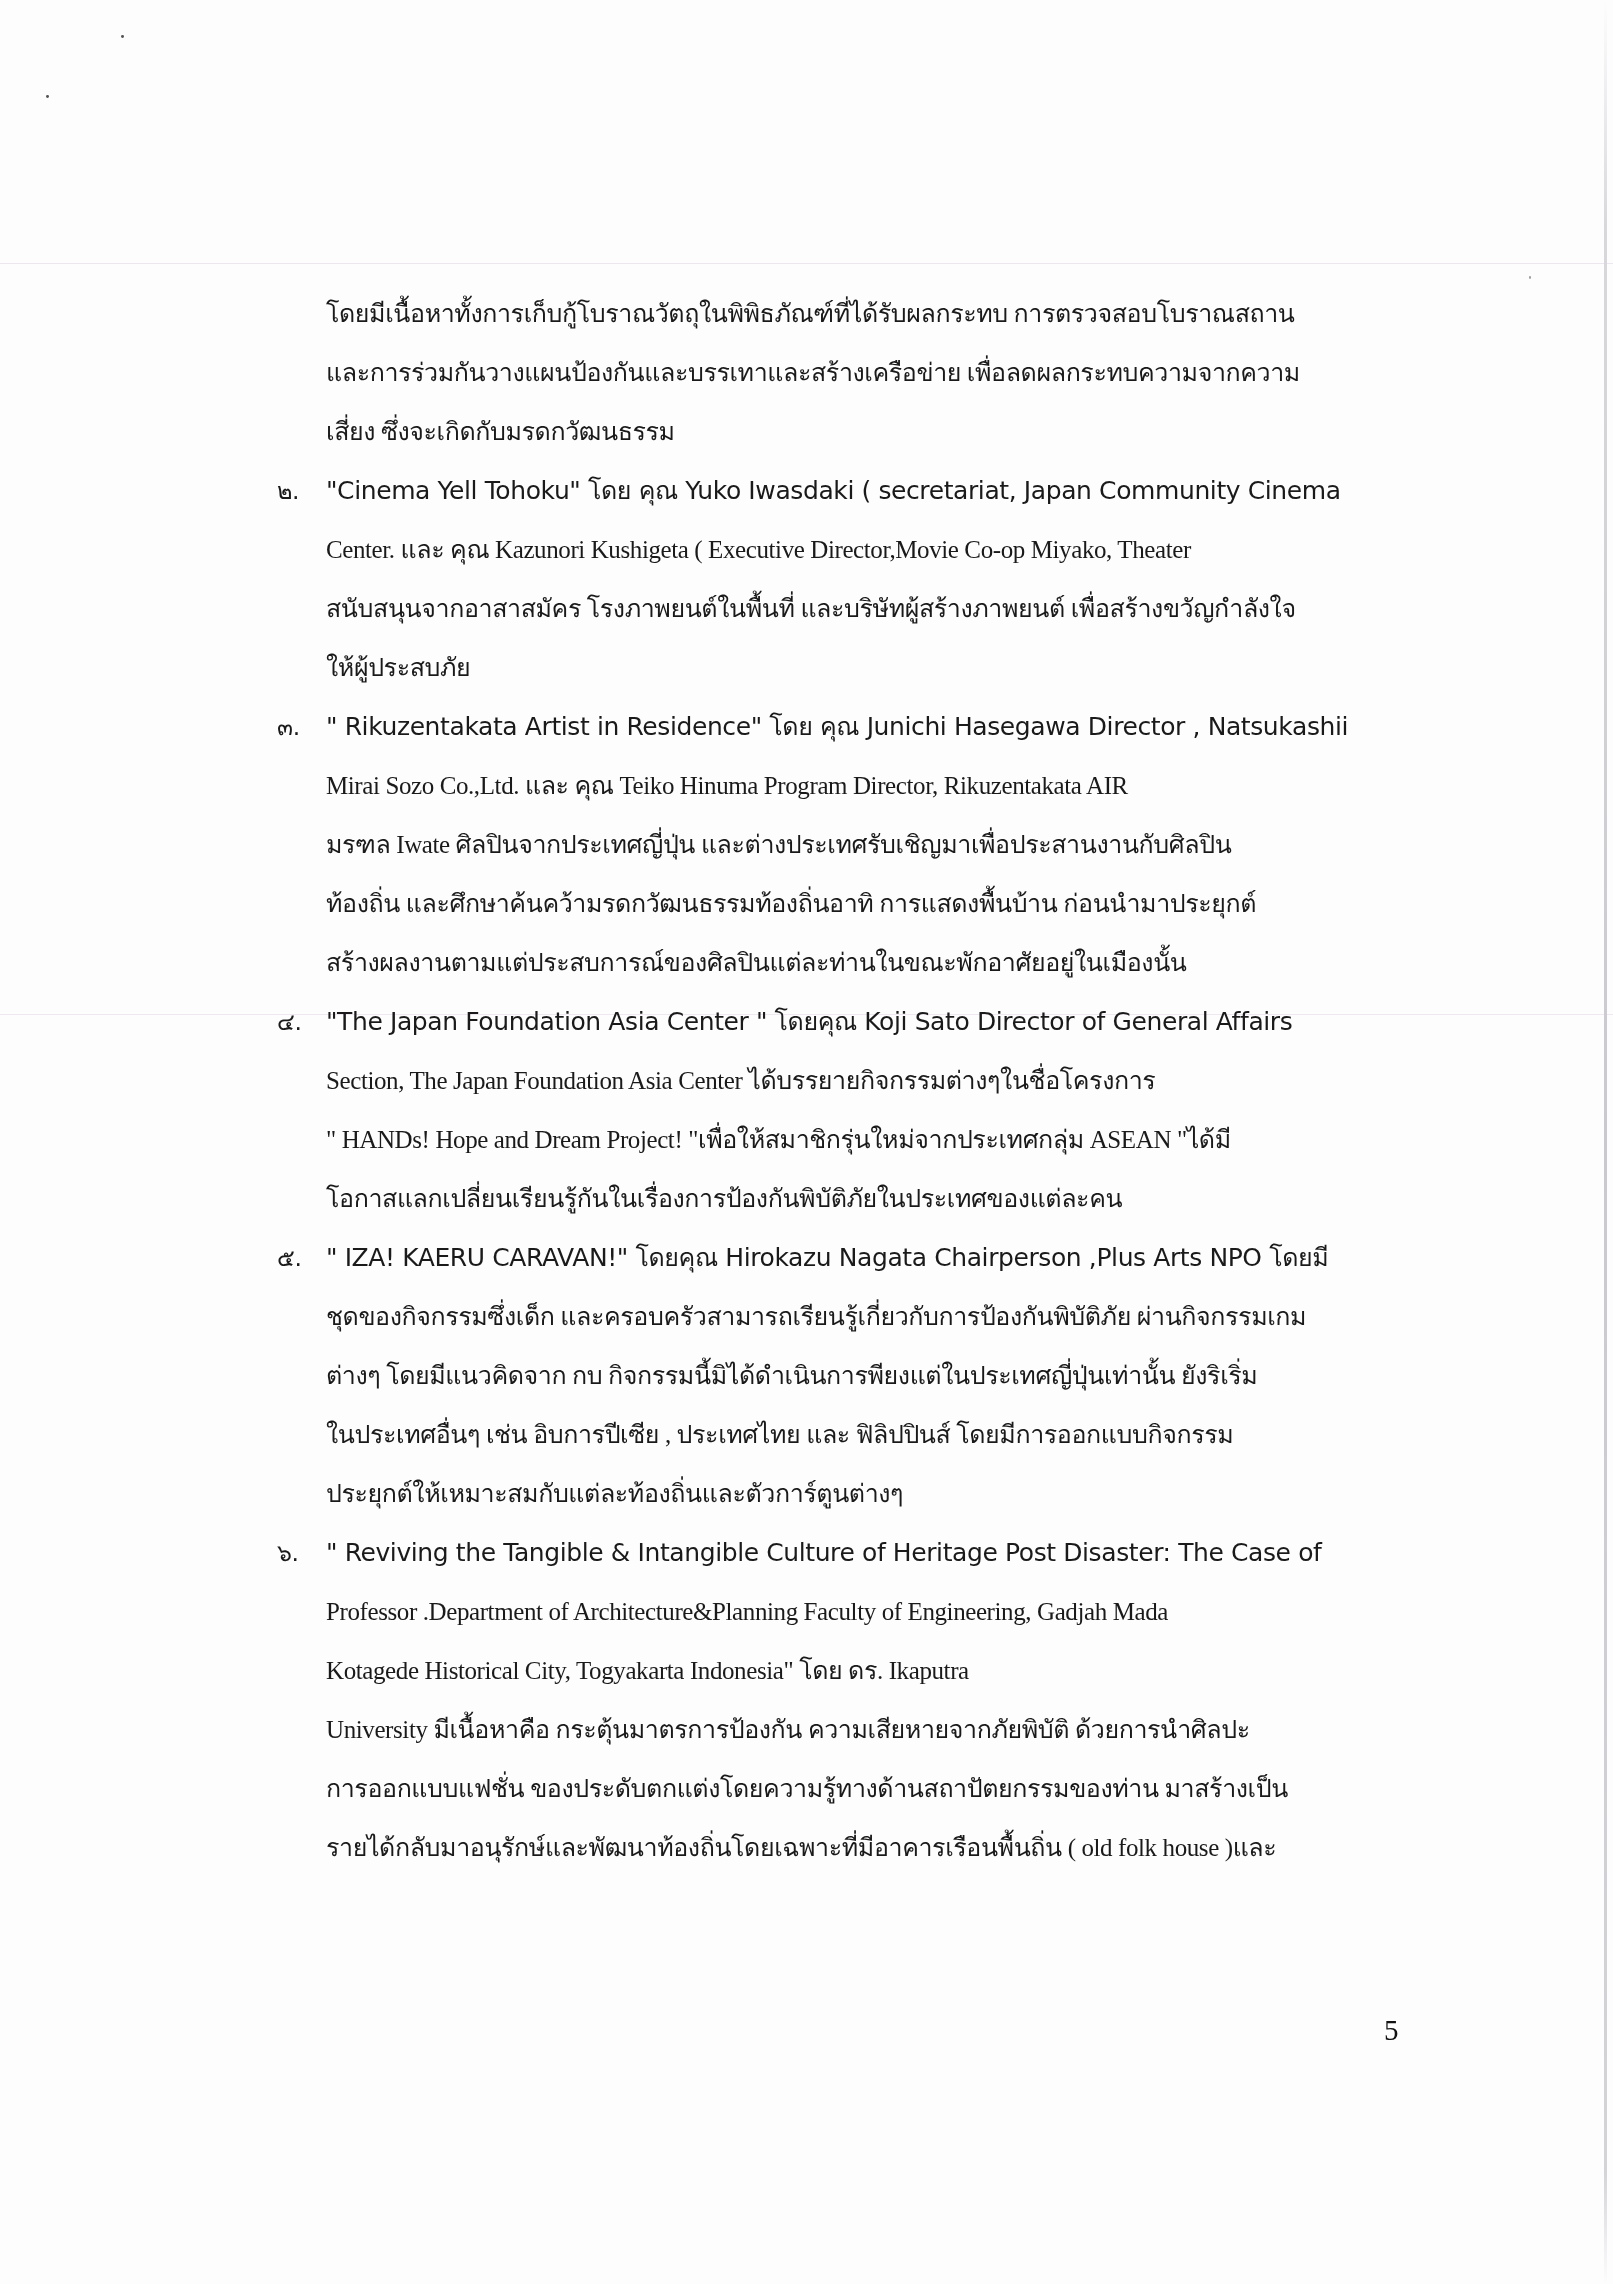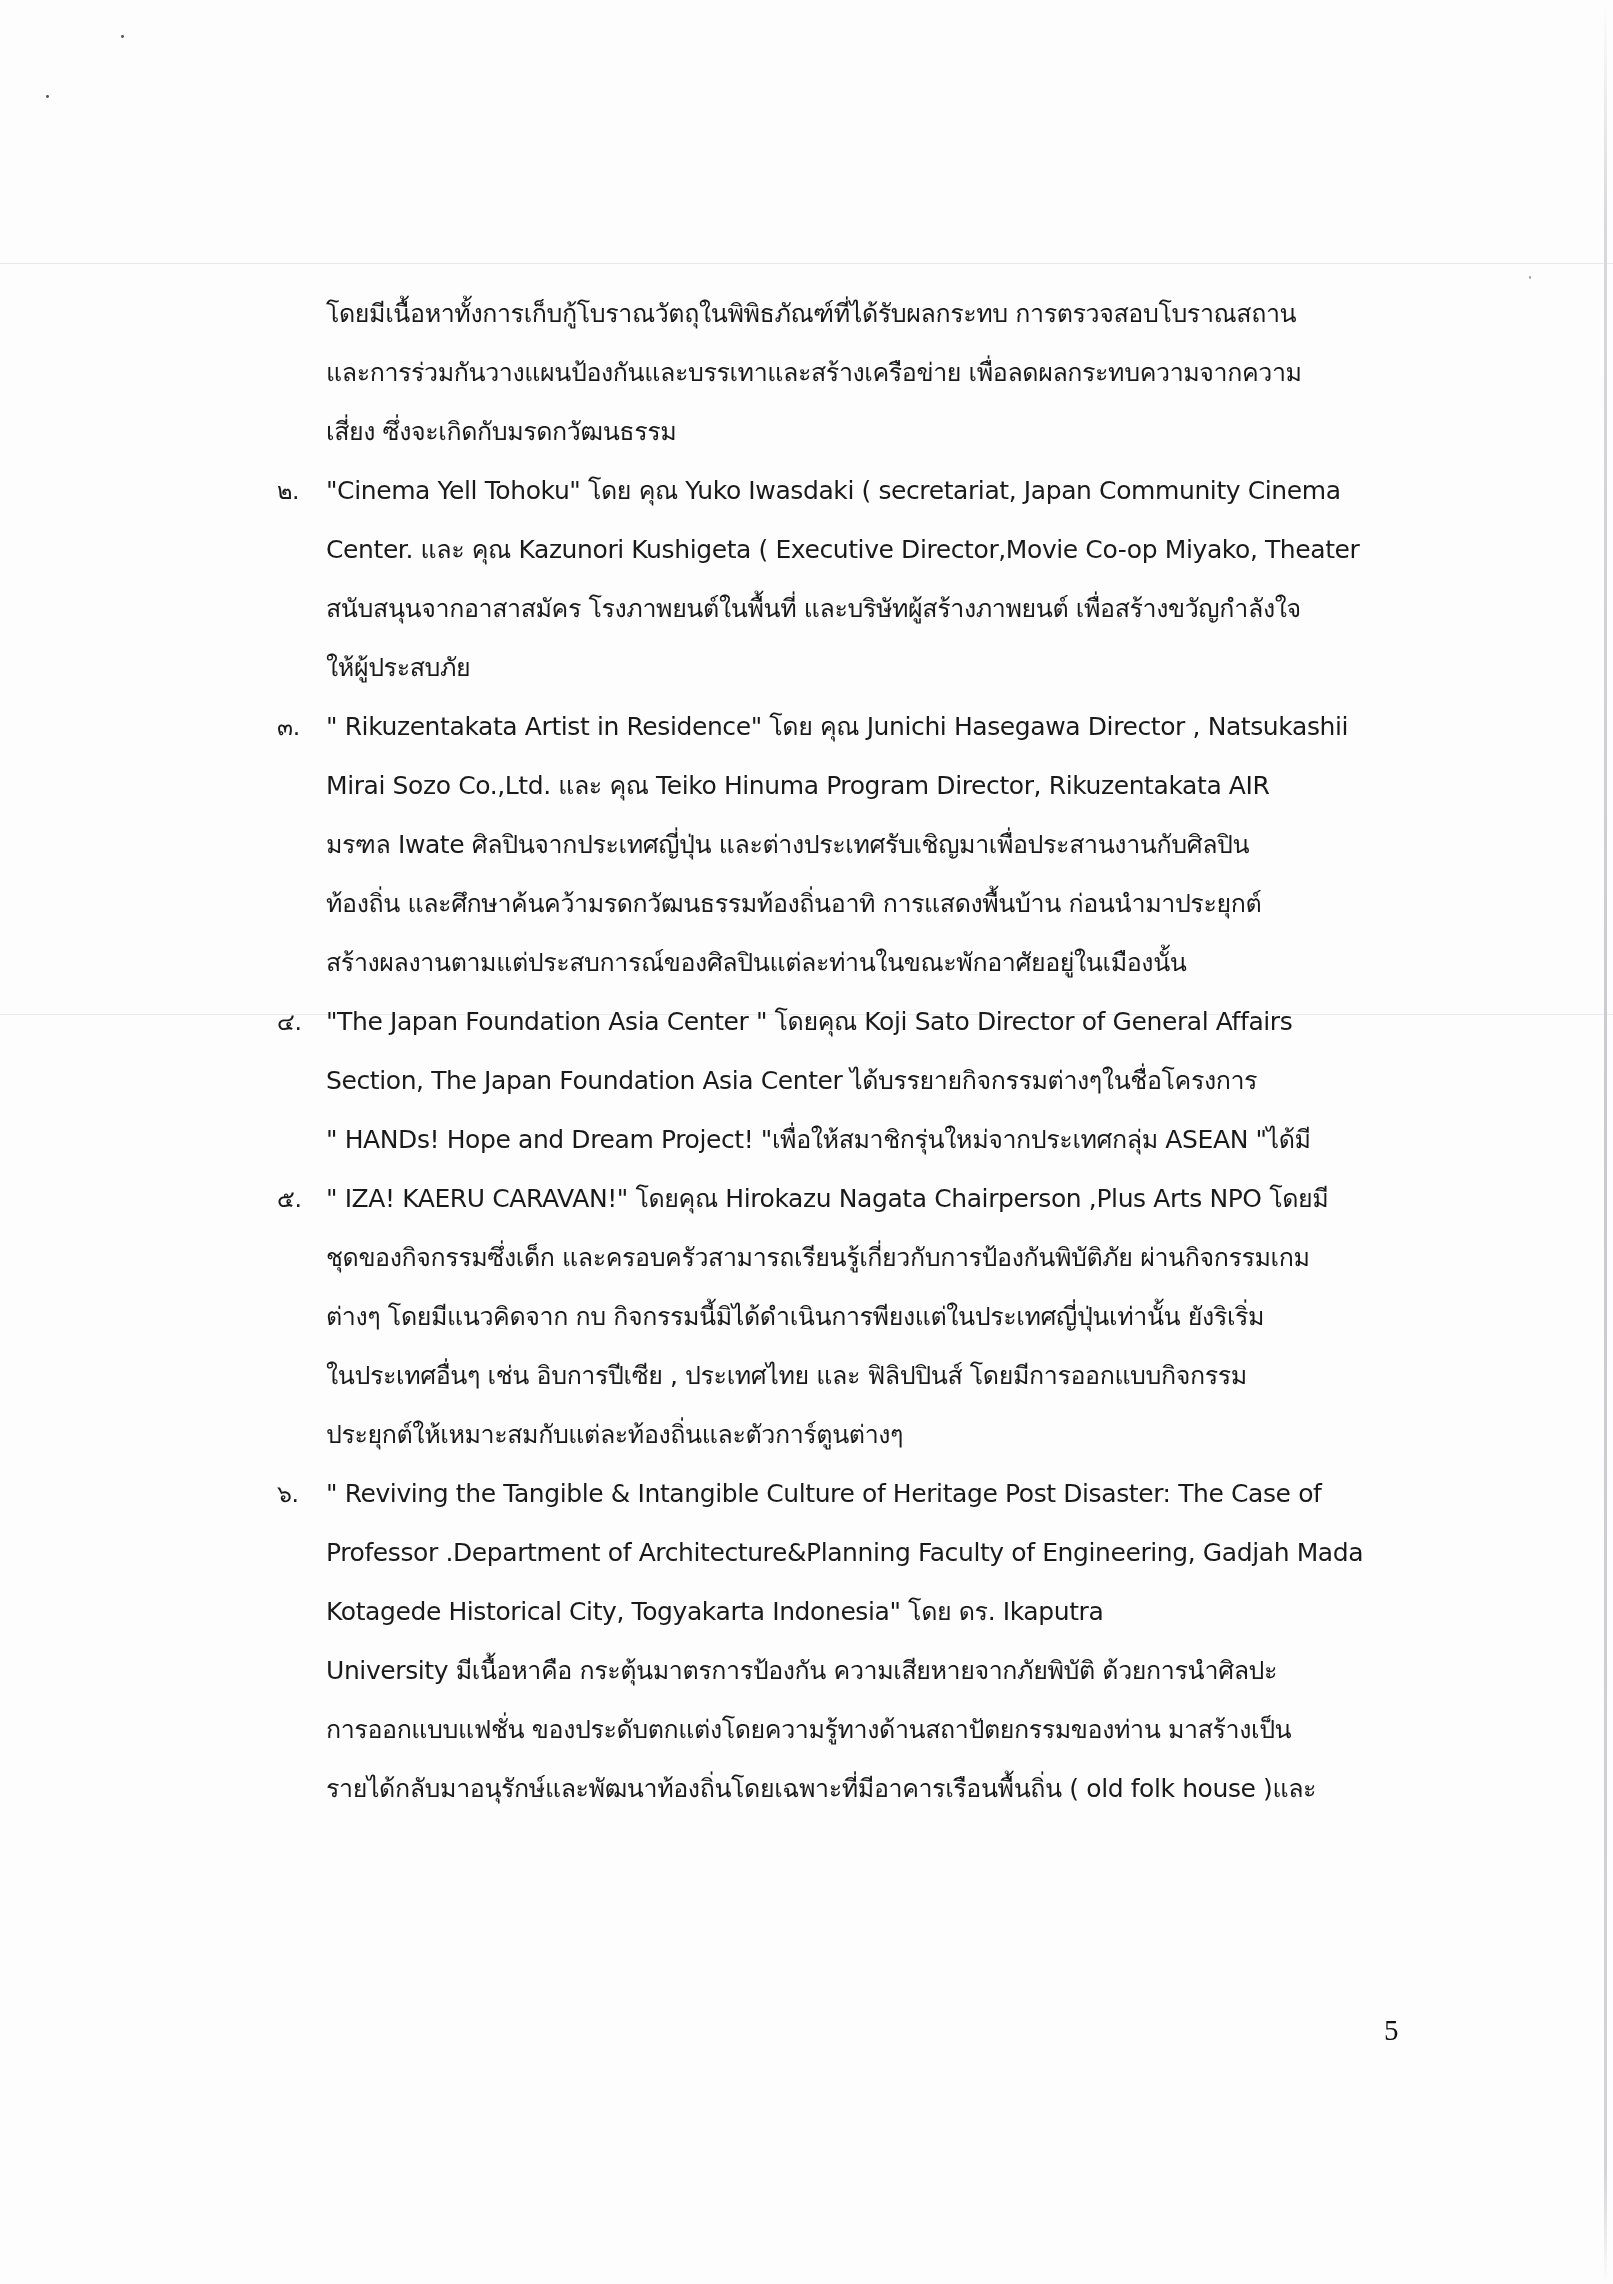--- a/index.html
+++ b/index.html
@@ -52,21 +52,21 @@
       top: 284px;
       width: 1137px;
     }
     .line {
       height: 59px;
       line-height: 59px;
       font-size: 25px;
       white-space: nowrap;
       letter-spacing: -0.4px;
     }
-    .indent { padding-left: 49px; }
+    .indent { padding-left: 49px; font-family: Liberation Serif, serif; }
     .num {
       display: inline-block;
       width: 49px;
       font-size: 23.5px;
     }
     .page-number {
       position: absolute;
       left: 1384px;
       top: 2014px;
       font-family: "Liberation Serif", "DejaVu Serif", serif;
@@ -104,20 +104,21 @@
     <div class="line indent">Mirai Sozo Co.,Ltd.  และ คุณ Teiko  Hinuma  Program Director, Rikuzentakata  AIR</div>
     <div class="line indent">มรฑล Iwate ศิลปินจากประเทศญี่ปุ่น และต่างประเทศรับเชิญมาเพื่อประสานงานกับศิลปิน</div>
     <div class="line indent">ท้องถิ่น  และศึกษาค้นคว้ามรดกวัฒนธรรมท้องถิ่นอาทิ การแสดงพื้นบ้าน  ก่อนนำมาประยุกต์</div>
     <div class="line indent">สร้างผลงานตามแต่ประสบการณ์ของศิลปินแต่ละท่านในขณะพักอาศัยอยู่ในเมืองนั้น</div>
   </div>
 
   <div>
     <div class="line"><span class="num">๔.</span><span>"The Japan Foundation Asia Center " โดยคุณ Koji Sato Director of General Affairs</span></div>
     <div class="line indent">Section, The Japan Foundation Asia Center  ได้บรรยายกิจกรรมต่างๆในชื่อโครงการ</div>
     <div class="line indent">" HANDs! Hope and Dream Project! "เพื่อให้สมาชิกรุ่นใหม่จากประเทศกลุ่ม ASEAN "ได้มี</div>
+    <div class="line indent">โอกาสแลกเปลี่ยนเรียนรู้กันในเรื่องการป้องกันพิบัติภัยในประเทศของแต่ละคน</div>
   </div>
 
   <div>
     <div class="line"><span class="num">๕.</span><span>" IZA! KAERU CARAVAN!" โดยคุณ Hirokazu  Nagata Chairperson ,Plus Arts NPO โดยมี</span></div>
     <div class="line indent">ชุดของกิจกรรมซึ่งเด็ก และครอบครัวสามารถเรียนรู้เกี่ยวกับการป้องกันพิบัติภัย  ผ่านกิจกรรมเกม</div>
     <div class="line indent">ต่างๆ  โดยมีแนวคิดจาก  กบ   กิจกรรมนี้มิได้ดำเนินการพียงแต่ในประเทศญี่ปุ่นเท่านั้น  ยังริเริ่ม</div>
     <div class="line indent">ในประเทศอื่นๆ เช่น อิบการปีเซีย , ประเทศไทย และ ฟิลิปปินส์  โดยมีการออกแบบกิจกรรม</div>
     <div class="line indent">ประยุกต์ให้เหมาะสมกับแต่ละท้องถิ่นและตัวการ์ตูนต่างๆ</div>
   </div>
 

